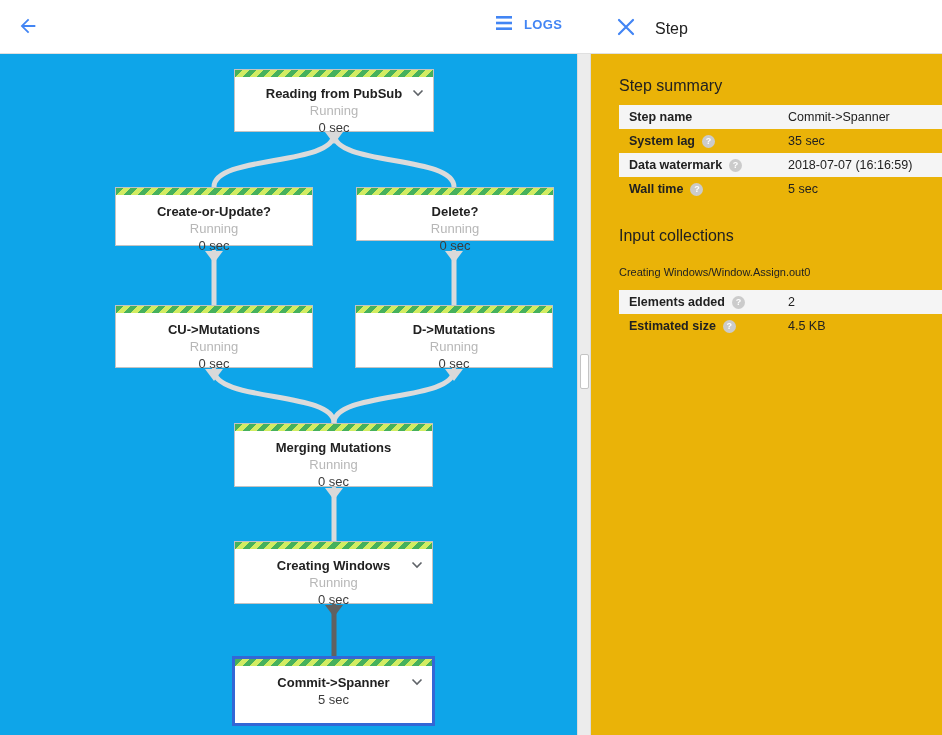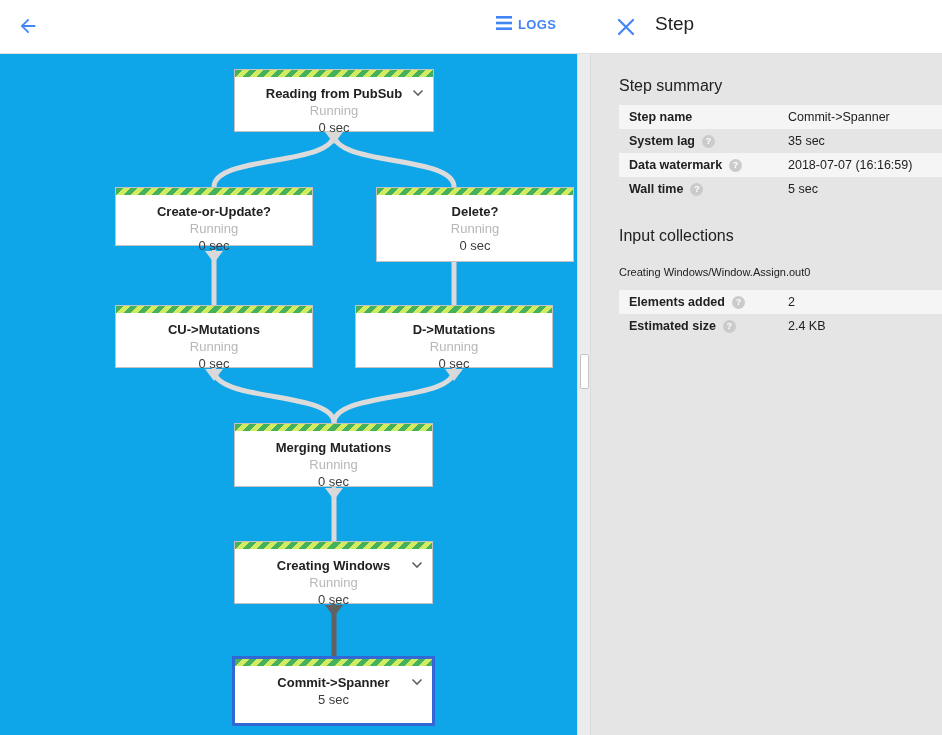--- a/index.html
+++ b/index.html
@@ -17,47 +17,47 @@
   html,body{width:942px;height:735px;overflow:hidden;
     font-family:"Liberation Sans",sans-serif;background:#fff;color:var(--text-dark)}
   .app{position:relative;width:942px;height:735px}
 
   
   .topbar{position:absolute;left:0;top:0;width:942px;height:54px;background:#fff;
     border-bottom:1px solid #e0e0e0;z-index:5}
   .back-btn{position:absolute;left:14px;top:13px;width:28px;height:28px;border:none;
     background:transparent;cursor:pointer}
   .job-title{position:absolute;left:50px;top:14px;font-size:18px;font-weight:400;color:#212121}
-  .logs-btn{position:absolute;left:496px;top:16px;display:flex;align-items:center;gap:6px;
+  .logs-btn{position:absolute;left:496px;top:16px;display:flex;align-items:center;gap:12px;
     border:none;background:transparent;color:var(--accent);font-family:inherit;
     font-size:13px;font-weight:700;letter-spacing:.4px;cursor:pointer}
   .panel-close{position:absolute;left:613px;top:15px;width:26px;height:26px;border:none;
     background:transparent;cursor:pointer}
-  .panel-title{position:absolute;left:655px;top:13px;font-size:19px;font-weight:400;color:#212121}
+  .panel-title{position:absolute;left:655px;top:20px;font-size:16px;font-weight:400;color:#212121}
 
   
   .graph-area{position:absolute;left:0;top:54px;width:577px;height:681px;background:#0ea5e9;overflow:hidden}
   .edges{position:absolute;left:0;top:0}
   .node{position:absolute;background:#fff;border:1px solid #c3c3c3;text-align:center;cursor:pointer}
   .node .stripe{height:7px;width:100%;
     background:repeating-linear-gradient(135deg,var(--stripe-green) 0 5px,var(--stripe-lime) 5px 10px)}
   .node-title{font-size:13px;font-weight:700;color:var(--text-dark);margin-top:8px;line-height:17px}
   .node-status{font-size:13px;color:var(--text-muted);line-height:17px}
   .node-time{font-size:13px;color:#3c3c3c;line-height:17px}
   .node.selected{border:3px solid var(--selected-border)}
   .chevron{position:absolute;right:9px;top:13px;cursor:pointer}
 
   
   .scroll-track{position:absolute;left:577px;top:54px;width:13px;height:681px;background:#ececec;
     border-left:1px solid #dcdcdc}
   .scroll-thumb{position:absolute;left:2px;top:300px;width:9px;height:35px;background:#fff;
     border:1px solid #c4c4c4;border-radius:2px;cursor:pointer}
 
   
-  .panel{position:absolute;left:590px;top:54px;width:352px;height:681px;background:#e5e5e5;
+  .panel{position:absolute;left:590px;top:54px;width:352px;height:681px;background:#eab308;
     border-left:1px solid #dadce0;overflow:hidden}
   .panel-divider-top{position:absolute;left:589px;top:0;width:1px;height:54px;background:#dadce0}
   .panel-inner{padding:23px 0 0 28px}
   .section-title{font-size:16px;font-weight:400;color:var(--text-dark)}
   .kv-table{margin-top:10px}
   .kv-row{display:flex;align-items:center;height:24px;width:324px;padding-left:10px}
   .kv-row:nth-child(odd){background:var(--row-gray)}
   .kv-label{font-size:12.5px;font-weight:700;color:var(--text-dark);display:flex;align-items:center;gap:7px;
     width:159px;flex:none}
   .kv-value{font-size:12.5px;color:var(--text-dark)}
@@ -138,21 +138,21 @@
       </span>
     </div>
 
     <div class="node" style="left:115px;top:133px;width:198px;height:59px">
       <div class="stripe"></div>
       <div class="node-title">Create-or-Update?</div>
       <div class="node-status">Running</div>
       <div class="node-time">0 sec</div>
     </div>
 
-    <div class="node" style="left:376px;top:133px;width:198px;height:75px">
+    <div class="node" style="left:356px;top:133px;width:198px;height:54px">
       <div class="stripe"></div>
       <div class="node-title">Delete?</div>
       <div class="node-status">Running</div>
       <div class="node-time">0 sec</div>
     </div>
 
     <div class="node" style="left:115px;top:251px;width:198px;height:63px">
       <div class="stripe"></div>
       <div class="node-title">CU-&gt;Mutations</div>
       <div class="node-status">Running</div>
@@ -244,21 +244,21 @@
                 <span>Elements added</span>
                 <span class="help-icon">?</span>
               </span>
             <span class="kv-value">2</span>
           </div>
           <div class="kv-row">
             <span class="kv-label">
                 <span>Estimated size</span>
                 <span class="help-icon">?</span>
               </span>
-            <span class="kv-value">2.4 KB</span>
+            <span class="kv-value">4.5 KB</span>
           </div>
         </div>
       </div>
 
     </div>
   </div>
 
 </div>
 
 </body></html>

